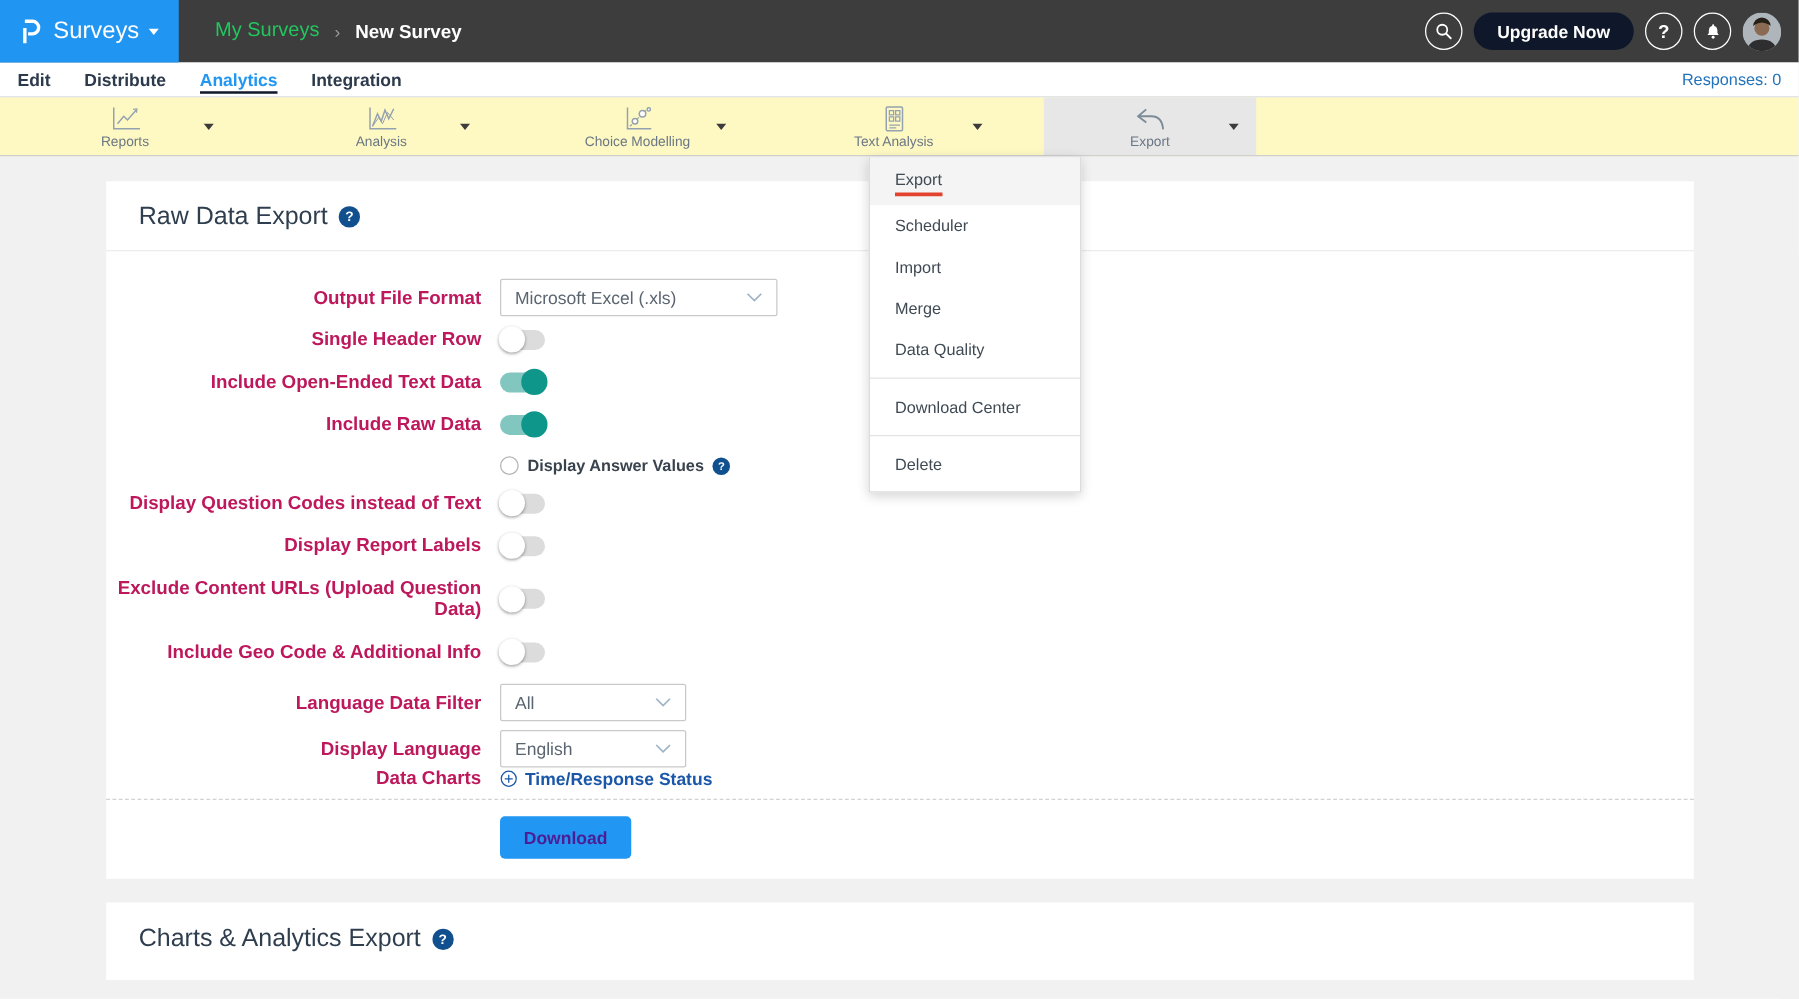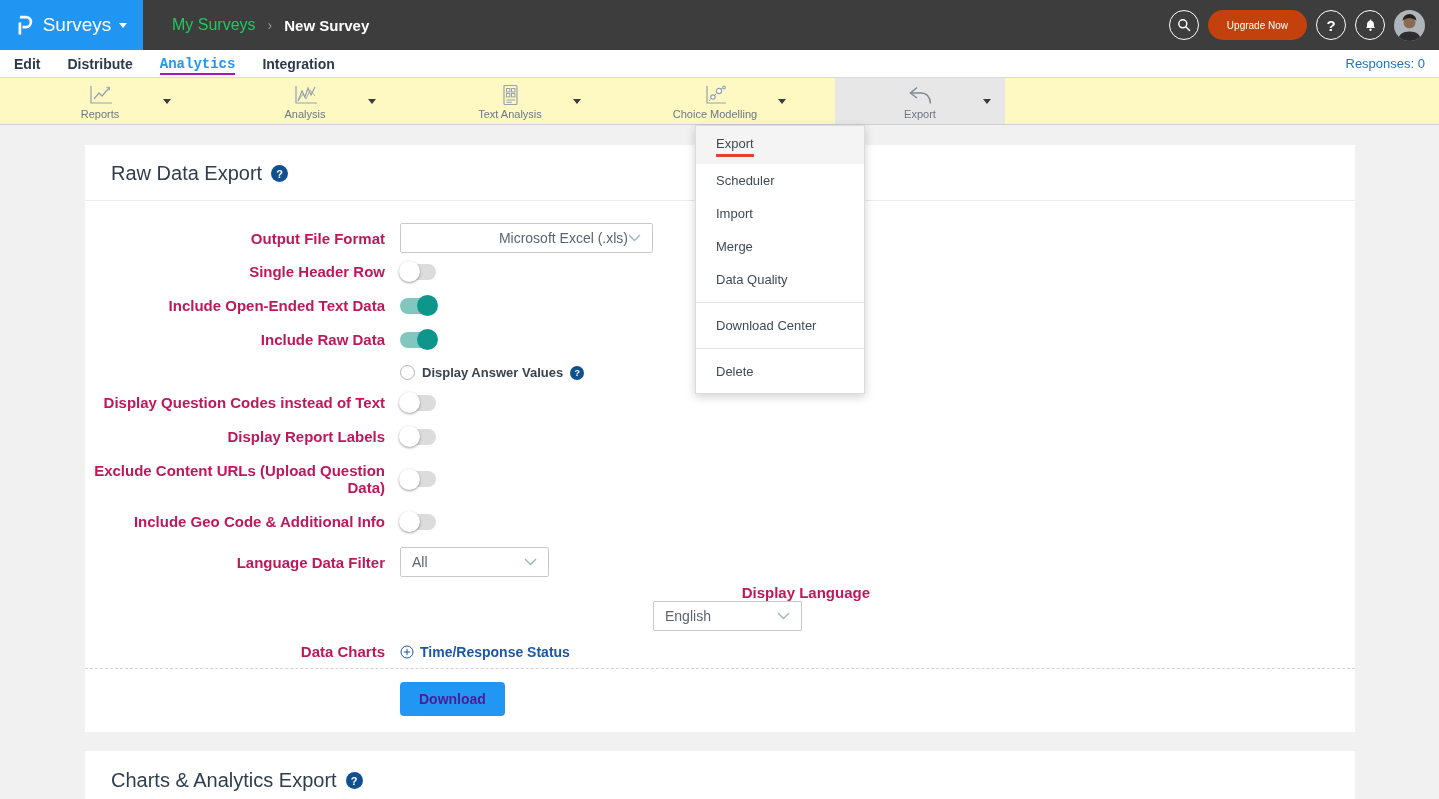--- a/index.html
+++ b/index.html
@@ -21,30 +21,30 @@
   .crumb-parent { color:#22c55e; font-size:16px; cursor:pointer; }
   .crumb-sep { color:#9b9b9b; font-size:14px; }
   .crumb-current { color:#fff; font-size:15px; font-weight:bold; }
   .header-right { display:flex; align-items:center; gap:9px; padding-right:14px; }
   .hcircle {
     width:30px; height:30px; border:1.5px solid #fff; border-radius:50%;
     display:flex; align-items:center; justify-content:center; color:#fff; cursor:pointer; flex:0 0 auto;
   }
   .hcircle.help { font-size:15px; font-weight:bold; }
   .upgrade-btn {
-    height:30px; border:none; border-radius:15px; background:#c2410c; color:#fff;
-    font-family:"Liberation Sans",sans-serif; font-size:10px; font-weight:normal;
+    height:30px; border:none; border-radius:15px; background:#0f172a; color:#fff;
+    font-family:"Liberation Sans",sans-serif; font-size:14px; font-weight:bold;
     padding:0 19px; cursor:pointer;
   }
   .avatar { width:31px; height:31px; border-radius:50%; overflow:hidden; cursor:pointer; flex:0 0 auto; }
   
   .subnav { height:28px; background:#fff; border-bottom:1px solid #d9dcde; display:flex; align-items:center; padding:0 14px; }
   .subnav .tab { font-size:14px; font-weight:bold; color:#2c3a4b; margin-right:27px; cursor:pointer; }
   .subnav .tab.active { color:#2196f3; }
-  .subnav .tab.active .tlabel { border-bottom:2px solid #a21caf; padding-bottom:1px;font-family:Liberation Mono, monospace; }
+  .subnav .tab.active .tlabel { border-bottom:2px solid #0f172a; padding-bottom:1px; }
   .subnav .responses { margin-left:auto; font-size:13px; color:#2373bb; }
   
   .toolbar { height:47px; background:#fef9c3; border-bottom:1px solid #cfcfcf; display:flex; padding-left:15px;gap:35px; }
   .tool-group { width:170px; height:100%; position:relative; display:flex; flex-direction:column; align-items:center; justify-content:center; cursor:pointer; }
   .tool-group.active { background:#e7e7e7; }
   .tool-group .ticon { height:24px; display:flex; align-items:flex-end; }
   .tool-group .tlabel { font-size:11px; color:#6b7785; margin-top:2px; }
   .tool-group .tcaret { position:absolute; right:14px; top:21px; width:0; height:0; border-left:4px solid transparent; border-right:4px solid transparent; border-top:5px solid #3c3c3c; }
   
   .export-menu {
@@ -64,21 +64,21 @@
   .qmark.small { width:14px; height:14px; font-size:9px; }
   .form-area { padding:22px 0 0; }
   .frow { display:flex; align-items:center; margin-bottom:17px; }
   .flabel { width:300px; text-align:right; font-size:15px; font-weight:bold; color:#be185d; flex:0 0 auto; }
   .fctrl { margin-left:15px; display:flex; align-items:center; }
   .select-box {
     height:30px; border:1px solid #c9c9c9; border-radius:2px; background:#fff;
     display:flex; align-items:center; justify-content:space-between; padding:0 11px; cursor:pointer;
   }
   .select-box .sval { font-size:14px; color:#5a6570; }
-  .w-lg { width:253px;justify-content:flex-end; } .w-sm { width:149px; }
+  .w-lg { width:222px; } .w-sm { width:149px; }
   
   .toggle { width:36px; height:16px; border-radius:8px; position:relative; cursor:pointer; }
   .toggle .knob { width:21px; height:21px; border-radius:50%; position:absolute; top:-2.5px; }
   .toggle.off { background:#dcdcdc; }
   .toggle.off .knob { left:-1px; background:#fff; box-shadow:0 1px 2.5px rgba(0,0,0,.4); }
   .toggle.on { background:#82c6c0; }
   .toggle.on .knob { right:-2px; background:#0f968b; }
   
   .radio-block { margin-left:315px; margin-bottom:14px; }
   .radio-row { display:flex; align-items:center; gap:7px; margin-bottom:9px; cursor:pointer; }
@@ -177,46 +177,46 @@
         <path d="M4 2 V19 H25"></path>
         <path d="M6 17 L10 7 L13 13 L16 4 L19 11 L23 3"></path>
         <path d="M6 17 L11 10 L14 15 L18 6 L23 12" stroke-width="0.8"></path>
       </svg>
     </span>
     <span class="tlabel">Analysis</span>
     <span class="tcaret"></span>
   </div>
   <div class="tool-group">
     <span class="ticon">
+      <svg width="26" height="22" viewBox="0 0 26 22" fill="none" stroke="#94a1af" stroke-width="1.2">
+        <path d="M5 2 V19 H24"></path>
+        <path d="M7 17 L21 3" stroke-dasharray="2 2" stroke-width="1"></path>
+        <circle cx="11" cy="13" r="2.2" fill="#fff"></circle>
+        <circle cx="17" cy="7" r="2.6" fill="#fff"></circle>
+        <circle cx="22" cy="3.5" r="1.3" fill="#fff"></circle>
+      </svg>
+    </span>
+    <span class="tlabel">Choice Modelling</span>
+    <span class="tcaret"></span>
+  </div>
+  <div class="tool-group">
+    <span class="ticon">
       <svg width="24" height="22" viewBox="0 0 24 22" fill="none" stroke="#94a1af" stroke-width="1.2">
         <rect x="6" y="1.5" width="13" height="19" rx="1"></rect>
         <rect x="8.5" y="4.5" width="3.4" height="3.4" stroke-width="1"></rect>
         <rect x="13.5" y="4.5" width="3.4" height="3.4" stroke-width="1"></rect>
         <rect x="8.5" y="9.5" width="3.4" height="3.4" stroke-width="1"></rect>
         <rect x="13.5" y="9.5" width="3.4" height="3.4" stroke-width="1"></rect>
         <path d="M8.5 16 H17" stroke-width="1"></path>
         <path d="M8.5 18.3 H14" stroke-width="1"></path>
       </svg>
     </span>
     <span class="tlabel">Text Analysis</span>
     <span class="tcaret"></span>
   </div>
-  <div class="tool-group">
-    <span class="ticon">
-      <svg width="26" height="22" viewBox="0 0 26 22" fill="none" stroke="#94a1af" stroke-width="1.2">
-        <path d="M5 2 V19 H24"></path>
-        <path d="M7 17 L21 3" stroke-dasharray="2 2" stroke-width="1"></path>
-        <circle cx="11" cy="13" r="2.2" fill="#fff"></circle>
-        <circle cx="17" cy="7" r="2.6" fill="#fff"></circle>
-        <circle cx="22" cy="3.5" r="1.3" fill="#fff"></circle>
-      </svg>
-    </span>
-    <span class="tlabel">Choice Modelling</span>
-    <span class="tcaret"></span>
-  </div>
   <div class="tool-group active">
     <span class="ticon">
       <svg width="28" height="22" viewBox="0 0 28 22" fill="none" stroke="#7d8b99" stroke-width="1.5">
         <path d="M11 3.5 L4.5 9 L11 14"></path>
         <path d="M4.5 9 H15 C21 9 24 13.5 24.5 19.5"></path>
       </svg>
     </span>
     <span class="tlabel">Export</span>
     <span class="tcaret"></span>
   </div>
@@ -344,21 +344,21 @@
       <span class="fctrl">
         <span class="select-box w-sm">
           <span class="sval">All</span>
           <svg width="13" height="8" viewBox="0 0 13 8" fill="none">
               <path d="M1 1 L6.5 6.5 L12 1" stroke="#9fb3c6" stroke-width="1.4"></path>
             </svg>
         </span>
       </span>
     </div>
 
-    <div class="frow" style="margin-bottom:12px;flex-direction:column;">
+    <div class="frow" style="margin-bottom:0;">
       <span class="flabel">Display Language</span>
       <span class="fctrl">
         <span class="select-box w-sm">
           <span class="sval">English</span>
           <svg width="13" height="8" viewBox="0 0 13 8" fill="none">
               <path d="M1 1 L6.5 6.5 L12 1" stroke="#9fb3c6" stroke-width="1.4"></path>
             </svg>
         </span>
       </span>
     </div>

